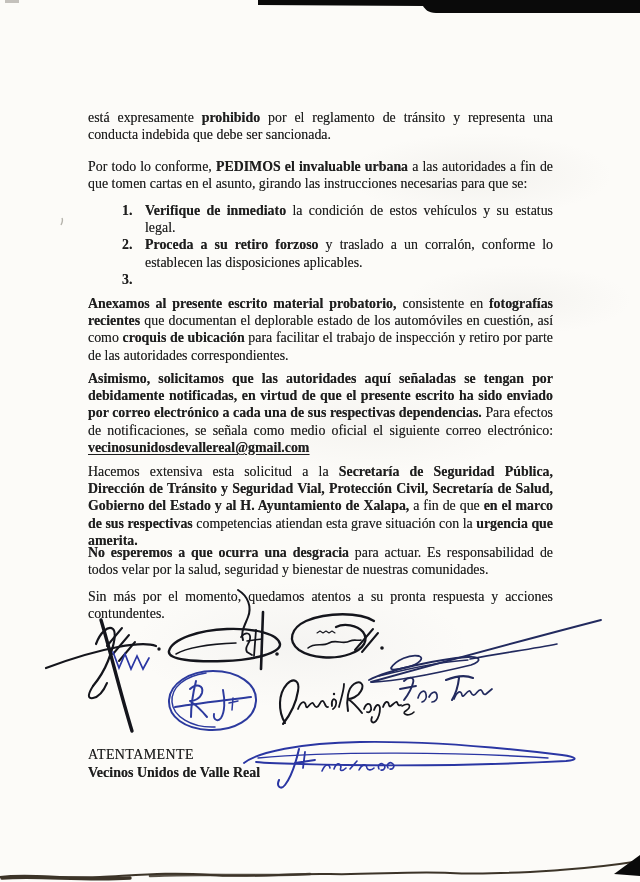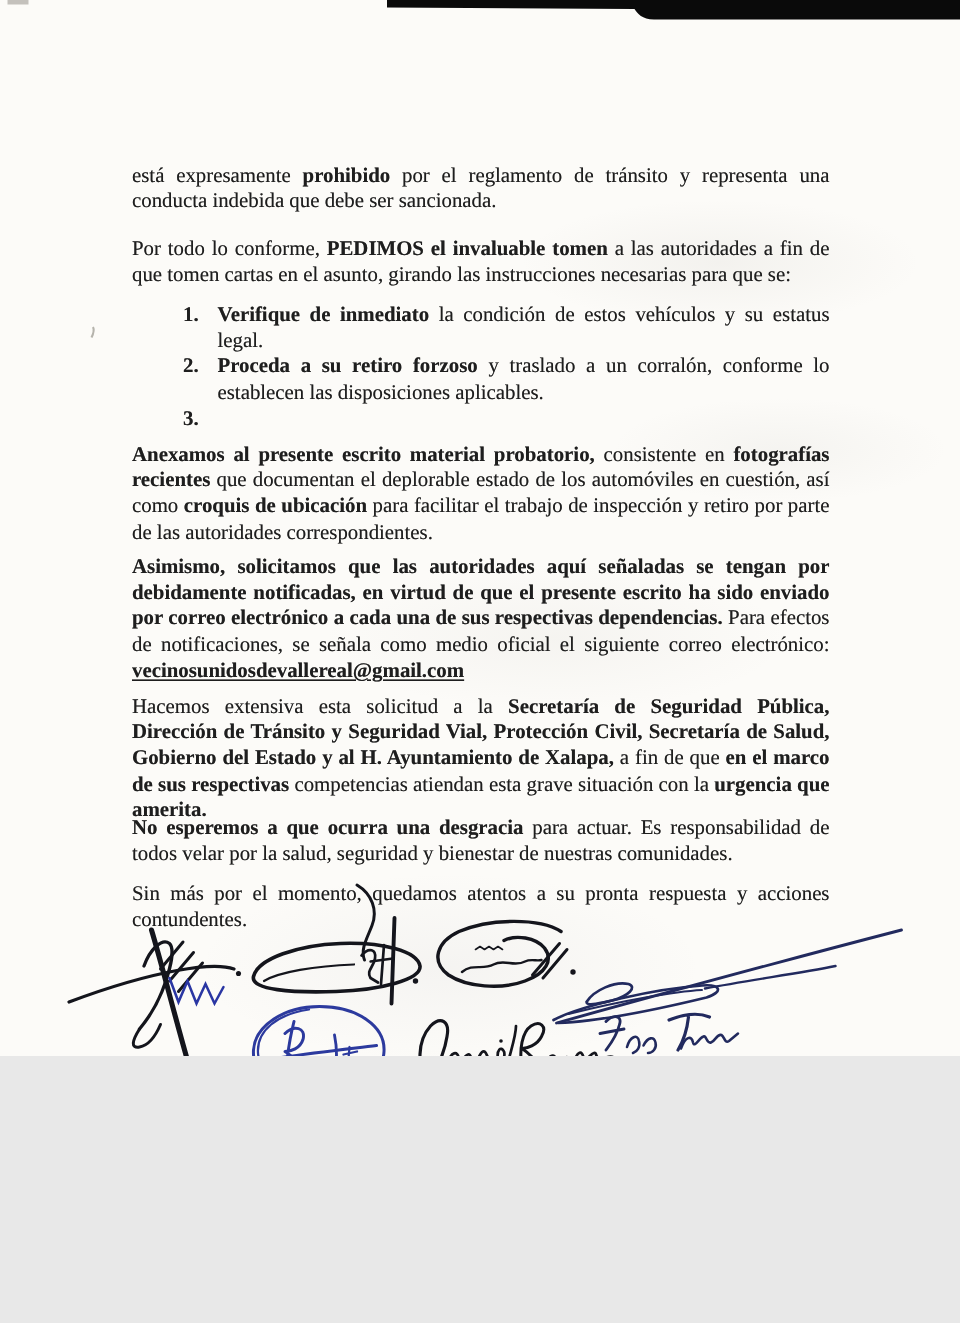--- a/index.html
+++ b/index.html
@@ -1,20 +1,20 @@
 <!DOCTYPE html>
 <html lang="es"><head>
 <meta charset="utf-8">
 <title>Scanned letter</title>
 <style>
   html,body{margin:0;padding:0;}
   body{background:#e8e8e8;}
   .page{
     position:relative;
-    width:640px;height:704px;
+    width:640px;height:882px;
     margin:0 auto;
     overflow:hidden;
     background:
       radial-gradient(ellipse 190px 60px at 480px 175px, rgba(165,160,150,0.10), transparent 70%),
       radial-gradient(ellipse 220px 70px at 370px 425px, rgba(165,160,150,0.08), transparent 70%),
       radial-gradient(ellipse 240px 90px at 300px 645px, rgba(150,150,158,0.07), transparent 70%),
       radial-gradient(ellipse 160px 50px at 520px 300px, rgba(160,158,150,0.08), transparent 70%),
       #fcfbf8;
     font-family:"Liberation Serif", serif;
     color:#1e1e1e;
@@ -30,30 +30,30 @@
   .u{text-decoration:underline;text-underline-offset:2px;margin-top:14px;}
   .list{position:absolute;left:88px;width:465px;}
   .list-item{position:relative;padding-left:57px;box-sizing:border-box;
     text-align:justify;font-size:13.9px;line-height:17.2px;
     text-shadow:0 0 0.3px rgba(25,25,25,0.55);}
   .list-item .num{position:absolute;left:34px;top:0;font-weight:bold;}
   .closing{position:absolute;left:88px;top:747px;width:300px;}
   .closing .attn{font-weight:normal;font-size:14px;line-height:16px;letter-spacing:0.4px;
     text-shadow:0 0 0.3px rgba(25,25,25,0.55);}
   .closing .org{font-weight:bold;font-size:14px;line-height:16px;margin-top:2px;
-    text-shadow:0 0 0.3px rgba(25,25,25,0.55);text-align:right;}
+    text-shadow:0 0 0.3px rgba(25,25,25,0.55);}
   .overlay{position:absolute;left:0;top:0;width:640px;height:882px;pointer-events:none;}
 </style>
 </head>
 <body>
 
 <div class="page">
 
   <p class="para" style="top:109px"><span>está expresamente </span><span class="b">prohibido</span><span> por el reglamento de tránsito y representa una conducta indebida que debe ser sancionada.</span></p>
-  <p class="para" style="top:158px"><span>Por todo lo conforme, </span><span class="b">PEDIMOS el invaluable tomen</span><span> a las autoridades a fin de que tomen cartas en el asunto, girando las instrucciones necesarias para que se:</span></p>
+  <p class="para" style="top:158px"><span>Por todo lo conforme, </span><span class="b">PEDIMOS el invaluable urbana</span><span> a las autoridades a fin de que tomen cartas en el asunto, girando las instrucciones necesarias para que se:</span></p>
 
   <div class="list" style="top:202px">
     <div class="list-item">
       <span class="num">1.</span>
       <span><span class="b">Verifique de inmediato</span><span> la condición de estos vehículos y su estatus legal.</span></span>
     </div>
     <div class="list-item">
       <span class="num">2.</span>
       <span><span class="b">Proceda a su retiro forzoso</span><span> y traslado a un corralón, conforme lo establecen las disposiciones aplicables.</span></span>
     </div>

